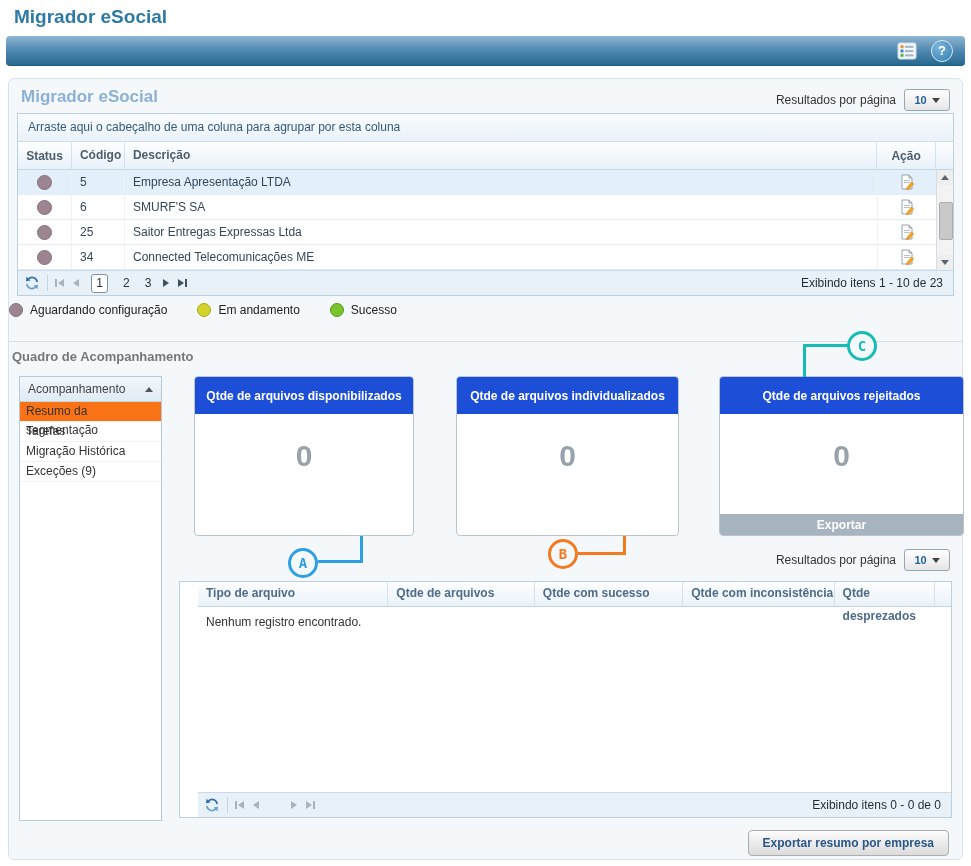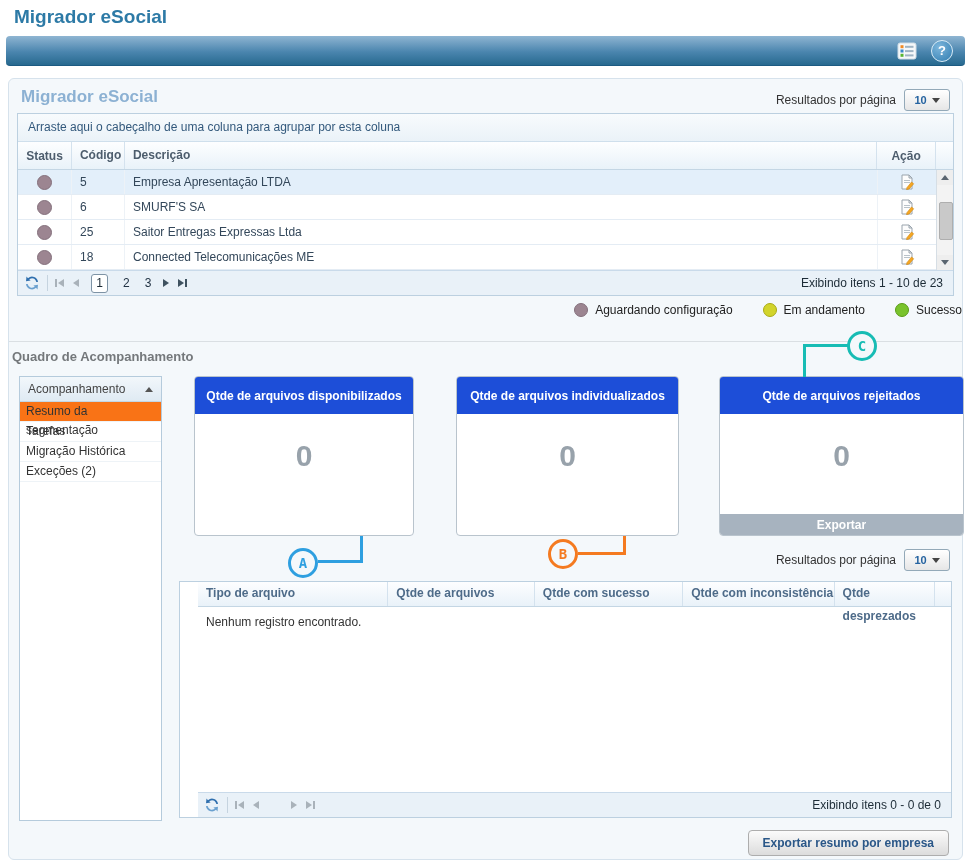--- a/index.html
+++ b/index.html
@@ -57,21 +57,21 @@
   .nav{display:flex;align-items:center;gap:1px;cursor:pointer;}
   .tl{width:0;height:0;border-top:4px solid transparent;border-bottom:4px solid transparent;border-right:6px solid #a9b2ba;}
   .tr{width:0;height:0;border-top:4px solid transparent;border-bottom:4px solid transparent;border-left:6px solid #3f5260;} .tr.off{border-left-color:#a9b2ba;}
   .vb{width:2px;height:8px;background:#a9b2ba;} .vb.on{background:#3f5260;}
   .pgnum{margin:0 3px;cursor:pointer;color:#223344;}
   .pgcur{display:inline-block;min-width:15px;height:17px;line-height:17px;text-align:center;background:#fff;
     border:1px solid #7e93a5;border-radius:3px;margin:0 3px;}
   .pag-right{margin-left:auto;padding-right:4px;}
 
   
-  .legend{position:absolute;left:0;right:0;top:224px;display:flex;justify-content:flex-end;gap:30px;align-items:center;font-size:12px;color:#222;}
+  .legend{position:absolute;left:0;right:0;top:224px;display:flex;justify-content:flex-start;gap:30px;align-items:center;font-size:12px;color:#222;}
   .leg-item{display:flex;align-items:center;gap:7px;}
   .leg-dot{width:14px;height:14px;border-radius:50%;box-sizing:border-box;}
 
   
   .divider{position:absolute;left:0;right:0;top:262px;border-top:1px solid #dadfe3;}
   .section-title{position:absolute;left:3px;top:270px;font-size:13px;font-weight:bold;color:#74787b;}
 
   .sidebar{position:absolute;left:10px;top:297px;width:143px;height:445px;background:#fff;border:1px solid #b5cbdc;box-sizing:border-box;}
   .sb-head{height:24px;background:linear-gradient(#f2f7fb,#dfeaf3);border-bottom:1px solid #c3d6e4;display:flex;align-items:center;
     font-size:12px;color:#444;padding:0 8px;cursor:pointer;}
@@ -198,21 +198,21 @@
                 <line x1="5" y1="6.5" x2="11" y2="6.5" stroke="#b9c2c9"></line>
                 <line x1="5" y1="8.5" x2="11" y2="8.5" stroke="#b9c2c9"></line>
                 <path d="M8 13.5L12.5 8l2.2 1.8-4.5 5.2-2.7.7z" fill="#f5a623" stroke="#c77d00" stroke-width="0.5"></path>
               </svg>
           </div>
         </div>
         <div class="trow">
           <div class="tcell c-status">
               <span class="dot"></span>
             </div>
-          <div class="tcell c-cod">18</div>
+          <div class="tcell c-cod">34</div>
           <div class="tcell c-desc">Connected Telecomunicações ME</div>
           <div class="tcell c-acao">
             <svg width="16" height="16" viewBox="0 0 16 16">
                 <path d="M3 1h7l3 3v11H3z" fill="#fdfdfd" stroke="#9aa4ad"></path>
                 <path d="M10 1l3 3h-3z" fill="#e8edf1" stroke="#9aa4ad"></path>
                 <line x1="5" y1="6.5" x2="11" y2="6.5" stroke="#b9c2c9"></line>
                 <line x1="5" y1="8.5" x2="11" y2="8.5" stroke="#b9c2c9"></line>
                 <path d="M8 13.5L12.5 8l2.2 1.8-4.5 5.2-2.7.7z" fill="#f5a623" stroke="#c77d00" stroke-width="0.5"></path>
               </svg>
           </div>
@@ -279,21 +279,21 @@
     <div class="section-title">Quadro de Acompanhamento</div>
 
     <div class="sidebar">
       <div class="sb-head">
         <span>Acompanhamento</span>
         <span class="tri-up"></span>
       </div>
       <div class="sb-item sel">Resumo da segmentação</div>
       <div class="sb-item">Tarefas</div>
       <div class="sb-item">Migração Histórica</div>
-      <div class="sb-item">Exceções (2)</div>
+      <div class="sb-item">Exceções (9)</div>
     </div>
 
     <div class="card card1">
       <div class="card-head">Qtde de arquivos disponibilizados</div>
       <div class="card-val">0</div>
     </div>
     <div class="card card2">
       <div class="card-head">Qtde de arquivos individualizados</div>
       <div class="card-val">0</div>
     </div>

